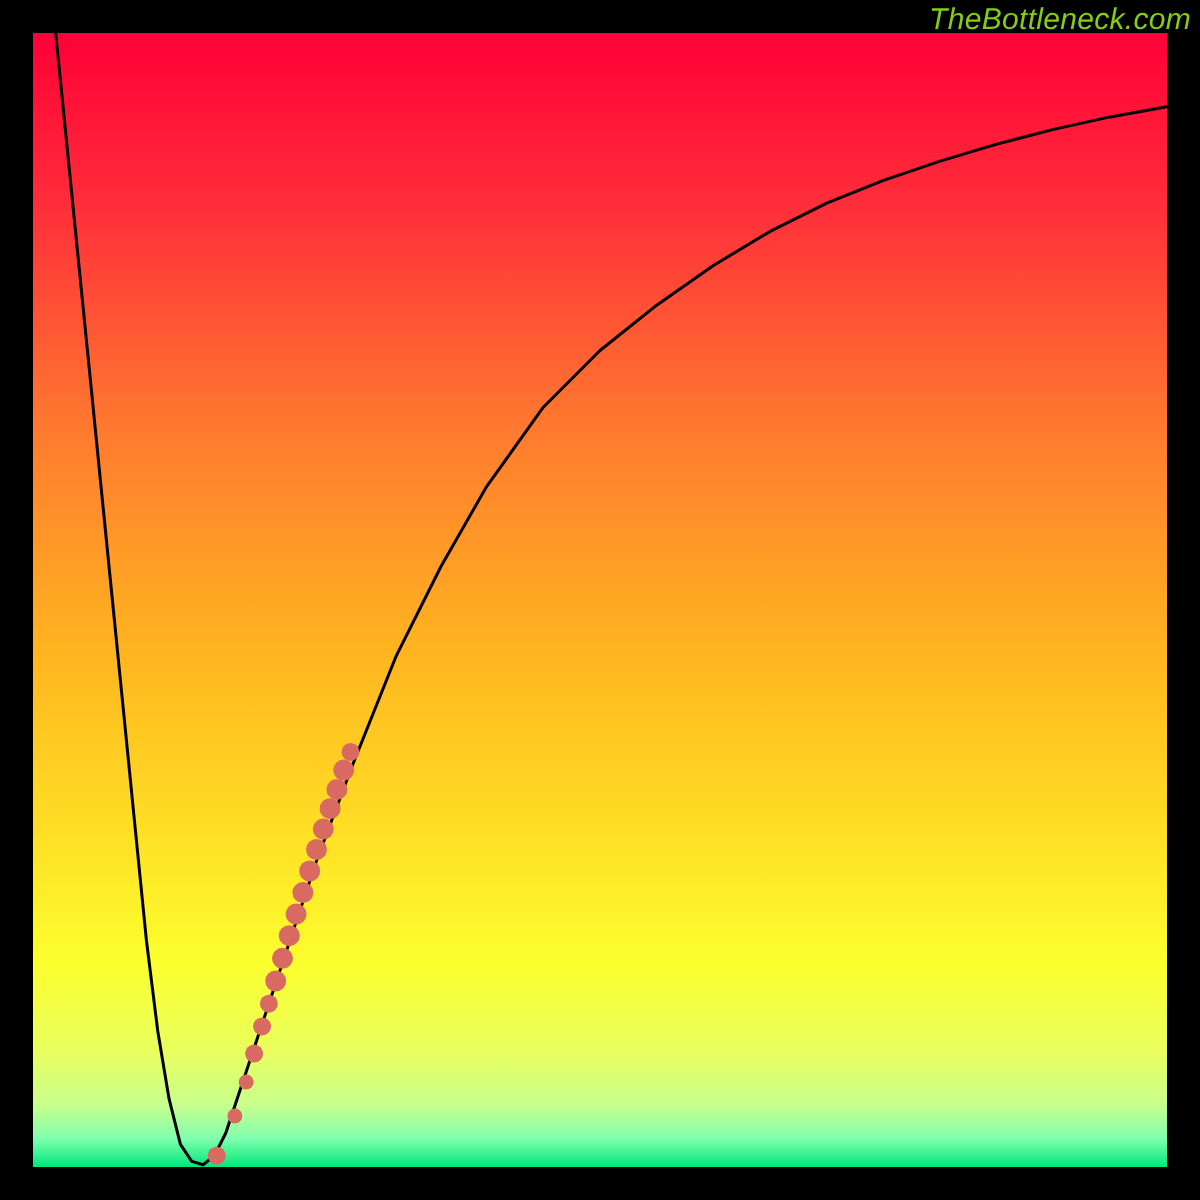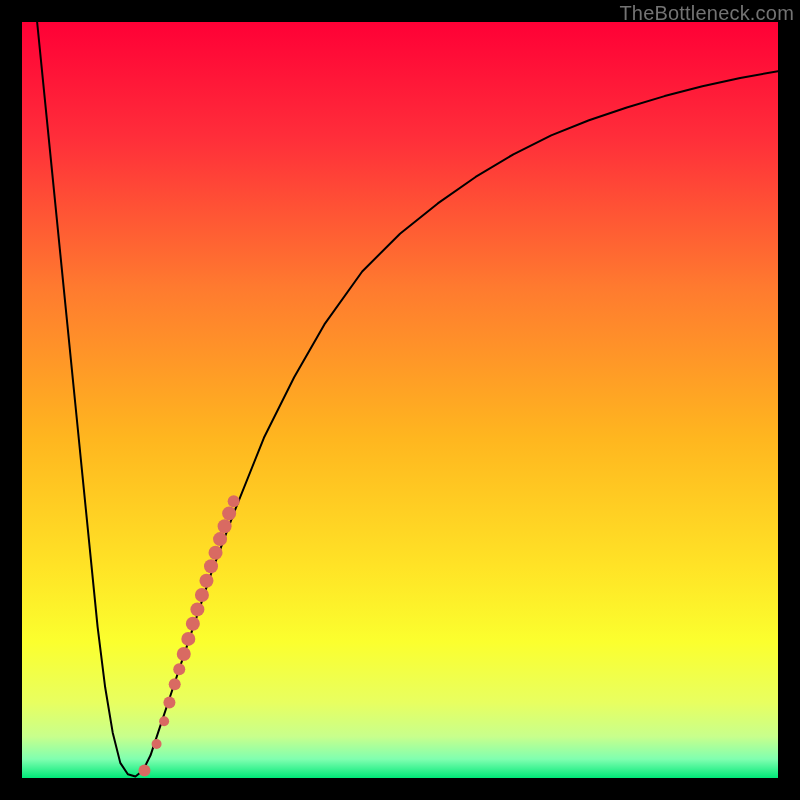--- a/index.html
+++ b/index.html
@@ -23,24 +23,25 @@
     top: 22px;
     left: 22px;
     width: 756px;
     height: 756px;
     overflow: hidden;
   }
   .watermark {
     position: absolute;
     top: 2px;
     right: 6px;
-    color: #737373;
+    color: #84cc16;
     font-size: 20px;
     font-weight: 500;
     letter-spacing: 0.2px;
+    font-style: italic;
   }
   svg { display: block; }
 </style>
 </head>
 <body>
 
 <div class="frame">
   <div class="watermark">TheBottleneck.com</div>
   <div class="plot">
     <svg id="chart-svg" width="756" height="756" viewBox="0 0 756 756">

